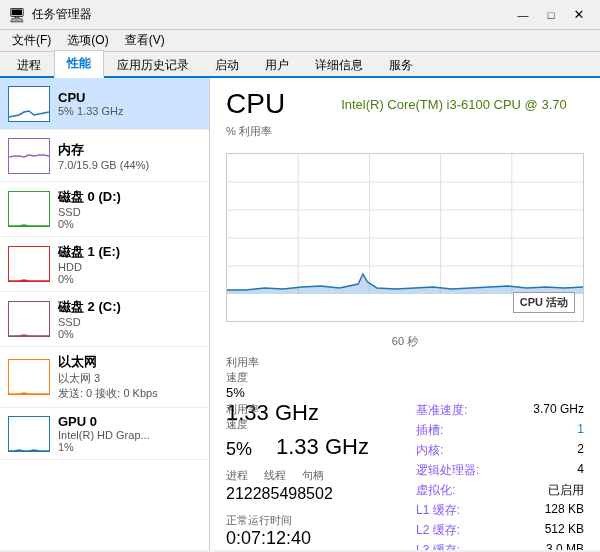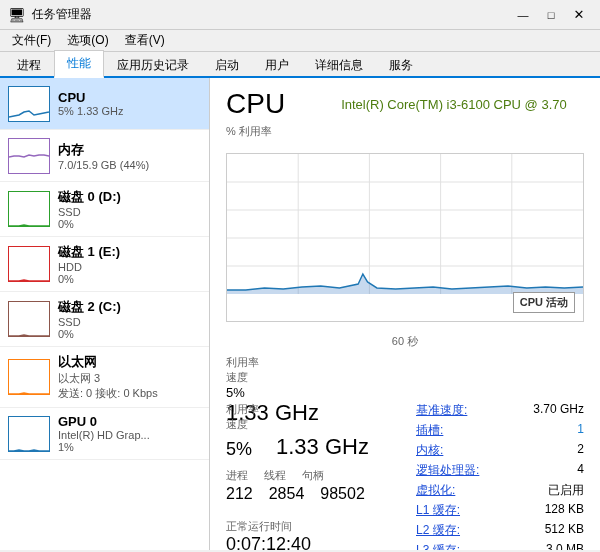--- a/index.html
+++ b/index.html
@@ -77,21 +77,21 @@
       background: transparent;
       color: #000;
       position: relative;
       top: 2px;
     }
     .tab.active {
       background: #fff;
       border-color: #ccc;
       border-bottom: 2px solid #fff;
       color: #0078d7;
-      font-weight: normal;
+      font-weight: bold;
     }
     .main-content {
       display: flex;
       height: calc(552px - 30px - 22px - 28px);
       background: #fff;
     }
     .sidebar {
       width: 210px;
       border-right: 1px solid #ccc;
       overflow-y: auto;
@@ -201,22 +201,21 @@
       font-weight: 300;
       color: #000;
     }
     .stat-row {
       display: flex;
       justify-content: space-between;
       margin-bottom: 3px;
       font-size: 12px;
     }
     .stat-row-label {
-      color: #1d4ed8;
-      text-decoration: underline;
+      color: #8b5cf6;
     }
     .stat-row-value {
       color: #000;
       font-weight: normal;
       text-align: left;
     }
     .stat-row-value.highlight {
       color: #1a7ecf;
     }
     
@@ -415,21 +414,21 @@
           <div>
             <div class="stat-label">进程</div>
           </div>
           <div>
             <div class="stat-label">线程</div>
           </div>
           <div>
             <div class="stat-label">句柄</div>
           </div>
         </div>
-        <div style="display:flex;gap:16px;margin-bottom:16px;font-size:16px;font-weight:300;">
+        <div style="display:flex;margin-bottom:10px;font-size:16px;font-weight:300;">
           <div>212</div>
           <div>2854</div>
           <div>98502</div>
         </div>
         <div>
           <div class="stat-label">正常运行时间</div>
           <div style="font-size:18px;font-weight:300;">0:07:12:40</div>
         </div>
       </div>
 

